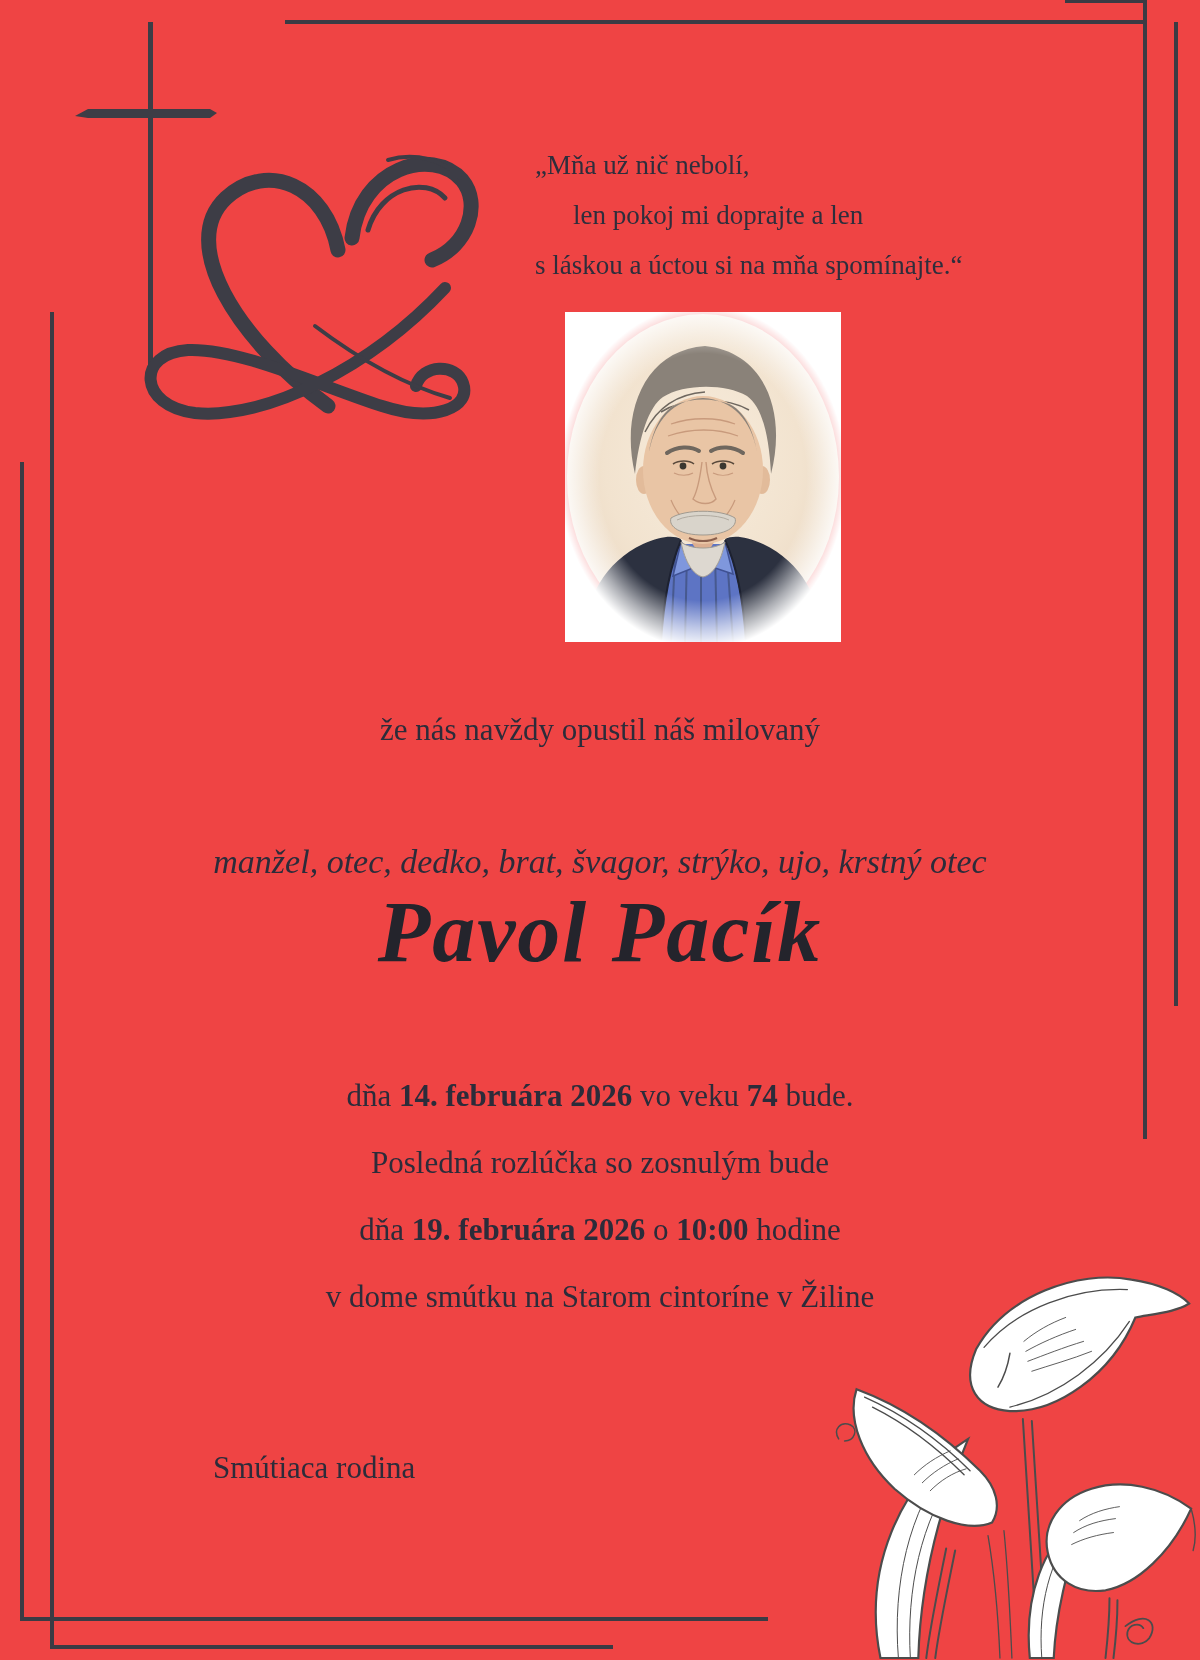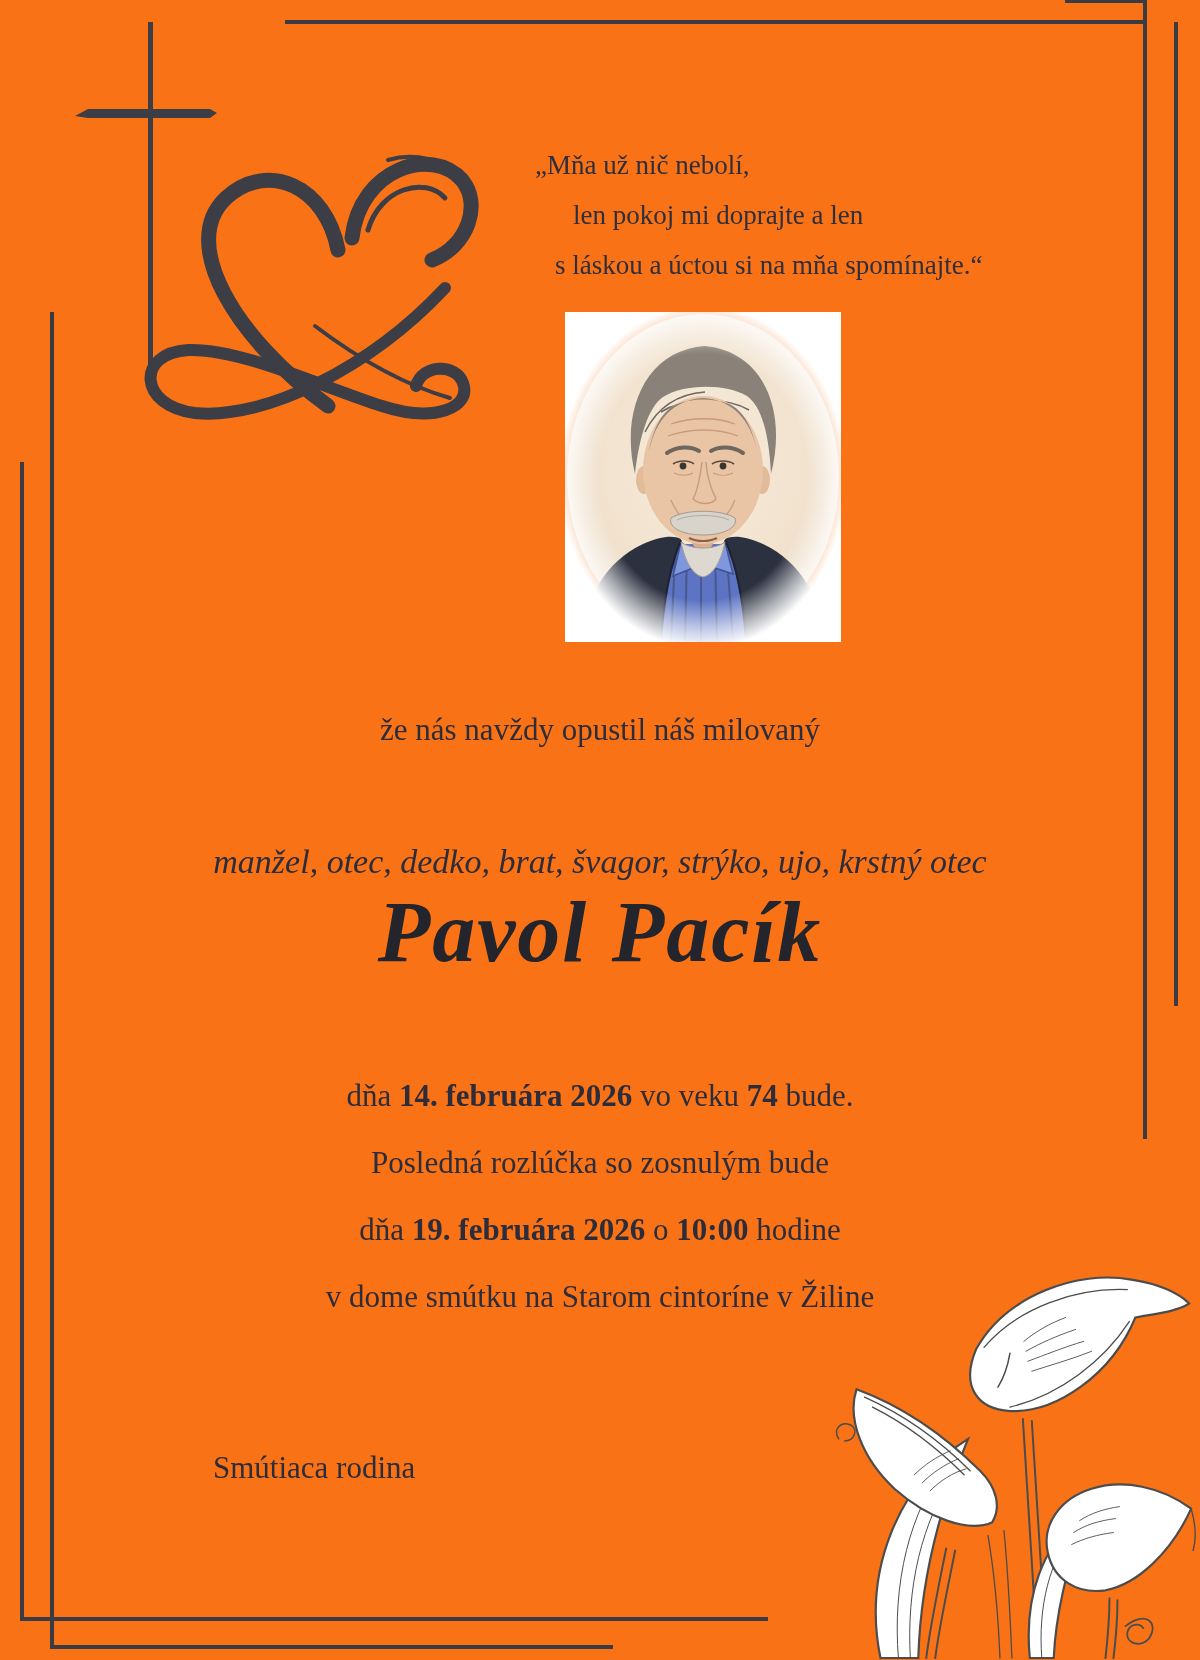--- a/index.html
+++ b/index.html
@@ -1,29 +1,29 @@
 <!DOCTYPE html>
 <html><head>
 <meta charset="utf-8">
 <style>
   html,body{margin:0;padding:0;background:#ffffff;}
   .card{
     position:relative;
     width:1200px;height:1660px;
-    background:#f97316;
+    background:#ef4444;
     overflow:hidden;
     font-family:"Liberation Serif", serif;
     color:#2d2d3a;
   }
   .frame{position:absolute;background:#3b3b44;}
   .txt{position:absolute;white-space:nowrap;}
   .center-line{left:10px;width:1180px;text-align:center;}
   .quote{position:absolute;left:535px;top:140px;font-size:27px;line-height:50px;color:#2e2e3c;}
   .quote .q2{margin-left:38px;}
-  .quote .q3{margin-left:20px;}
+  .quote .q3{margin-left:0;}
   .ann{font-size:31px;color:#2c2c3a;}
   .relations{font-size:34px;color:#2c2c3a;font-style:italic;}
   .name{
     font-size:86px;font-weight:bold;font-style:italic;
     color:#24242c;letter-spacing:2px;
   }
   .detail{font-size:31px;color:#2c2c3a;}
   .detail b{font-weight:bold;}
   .signature{font-size:31px;color:#2c2c3a;}
   svg{display:block;}

